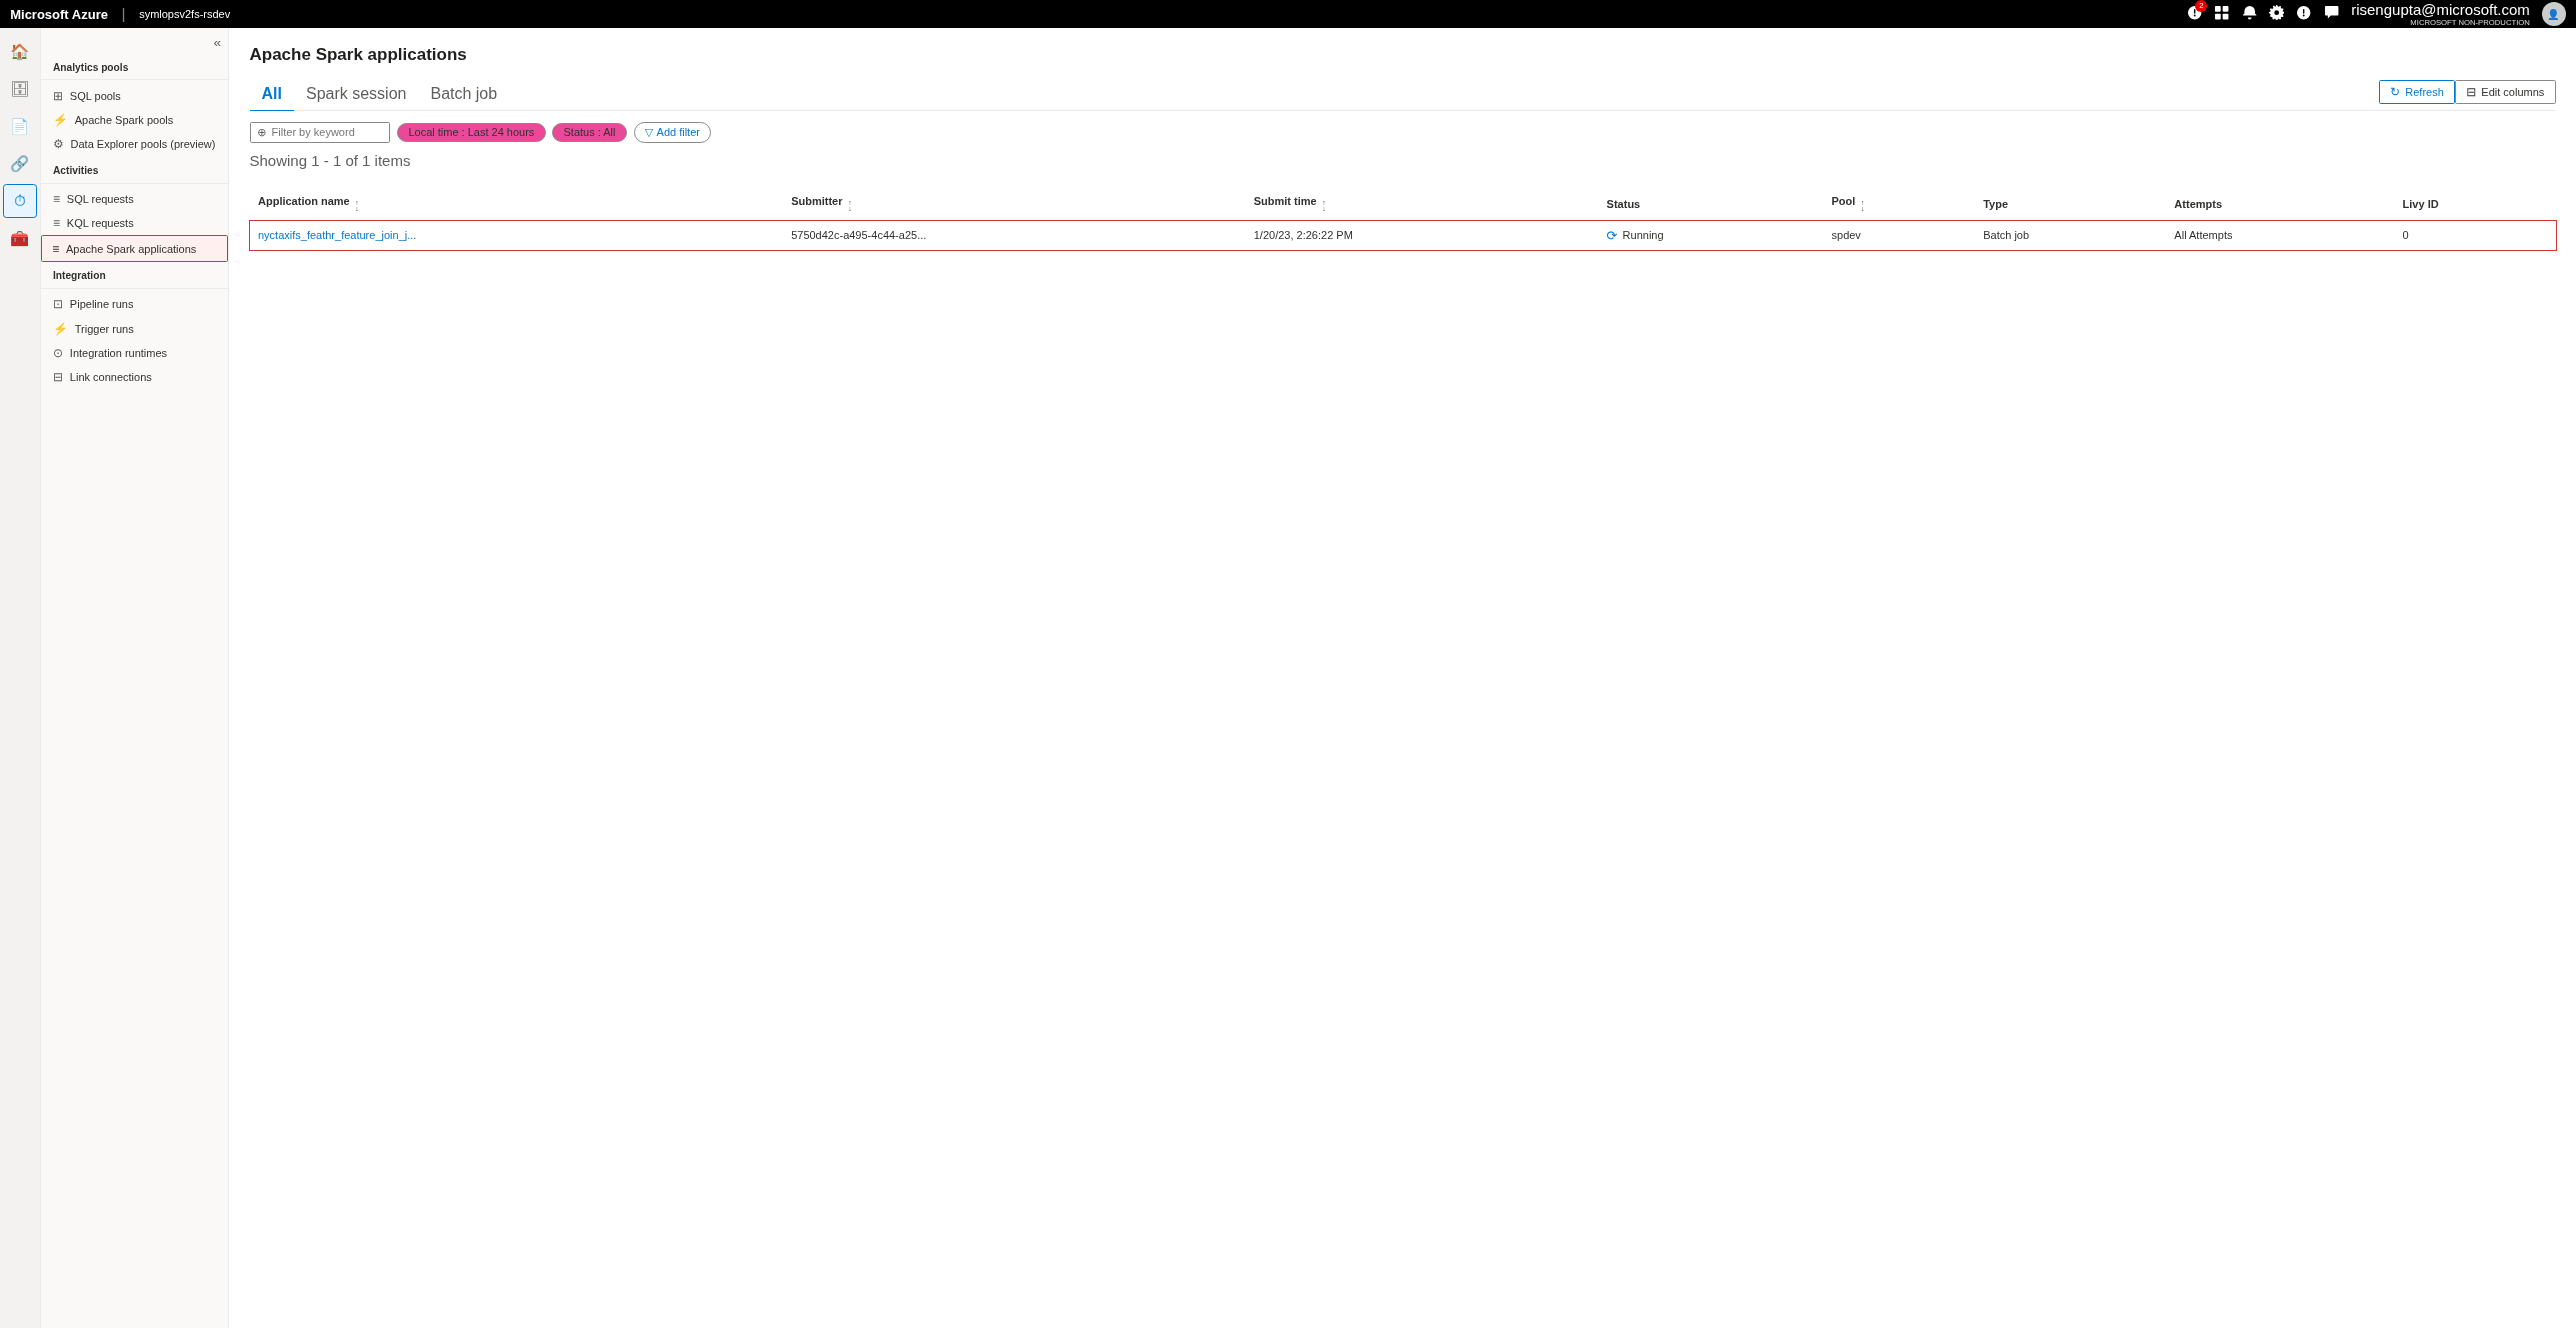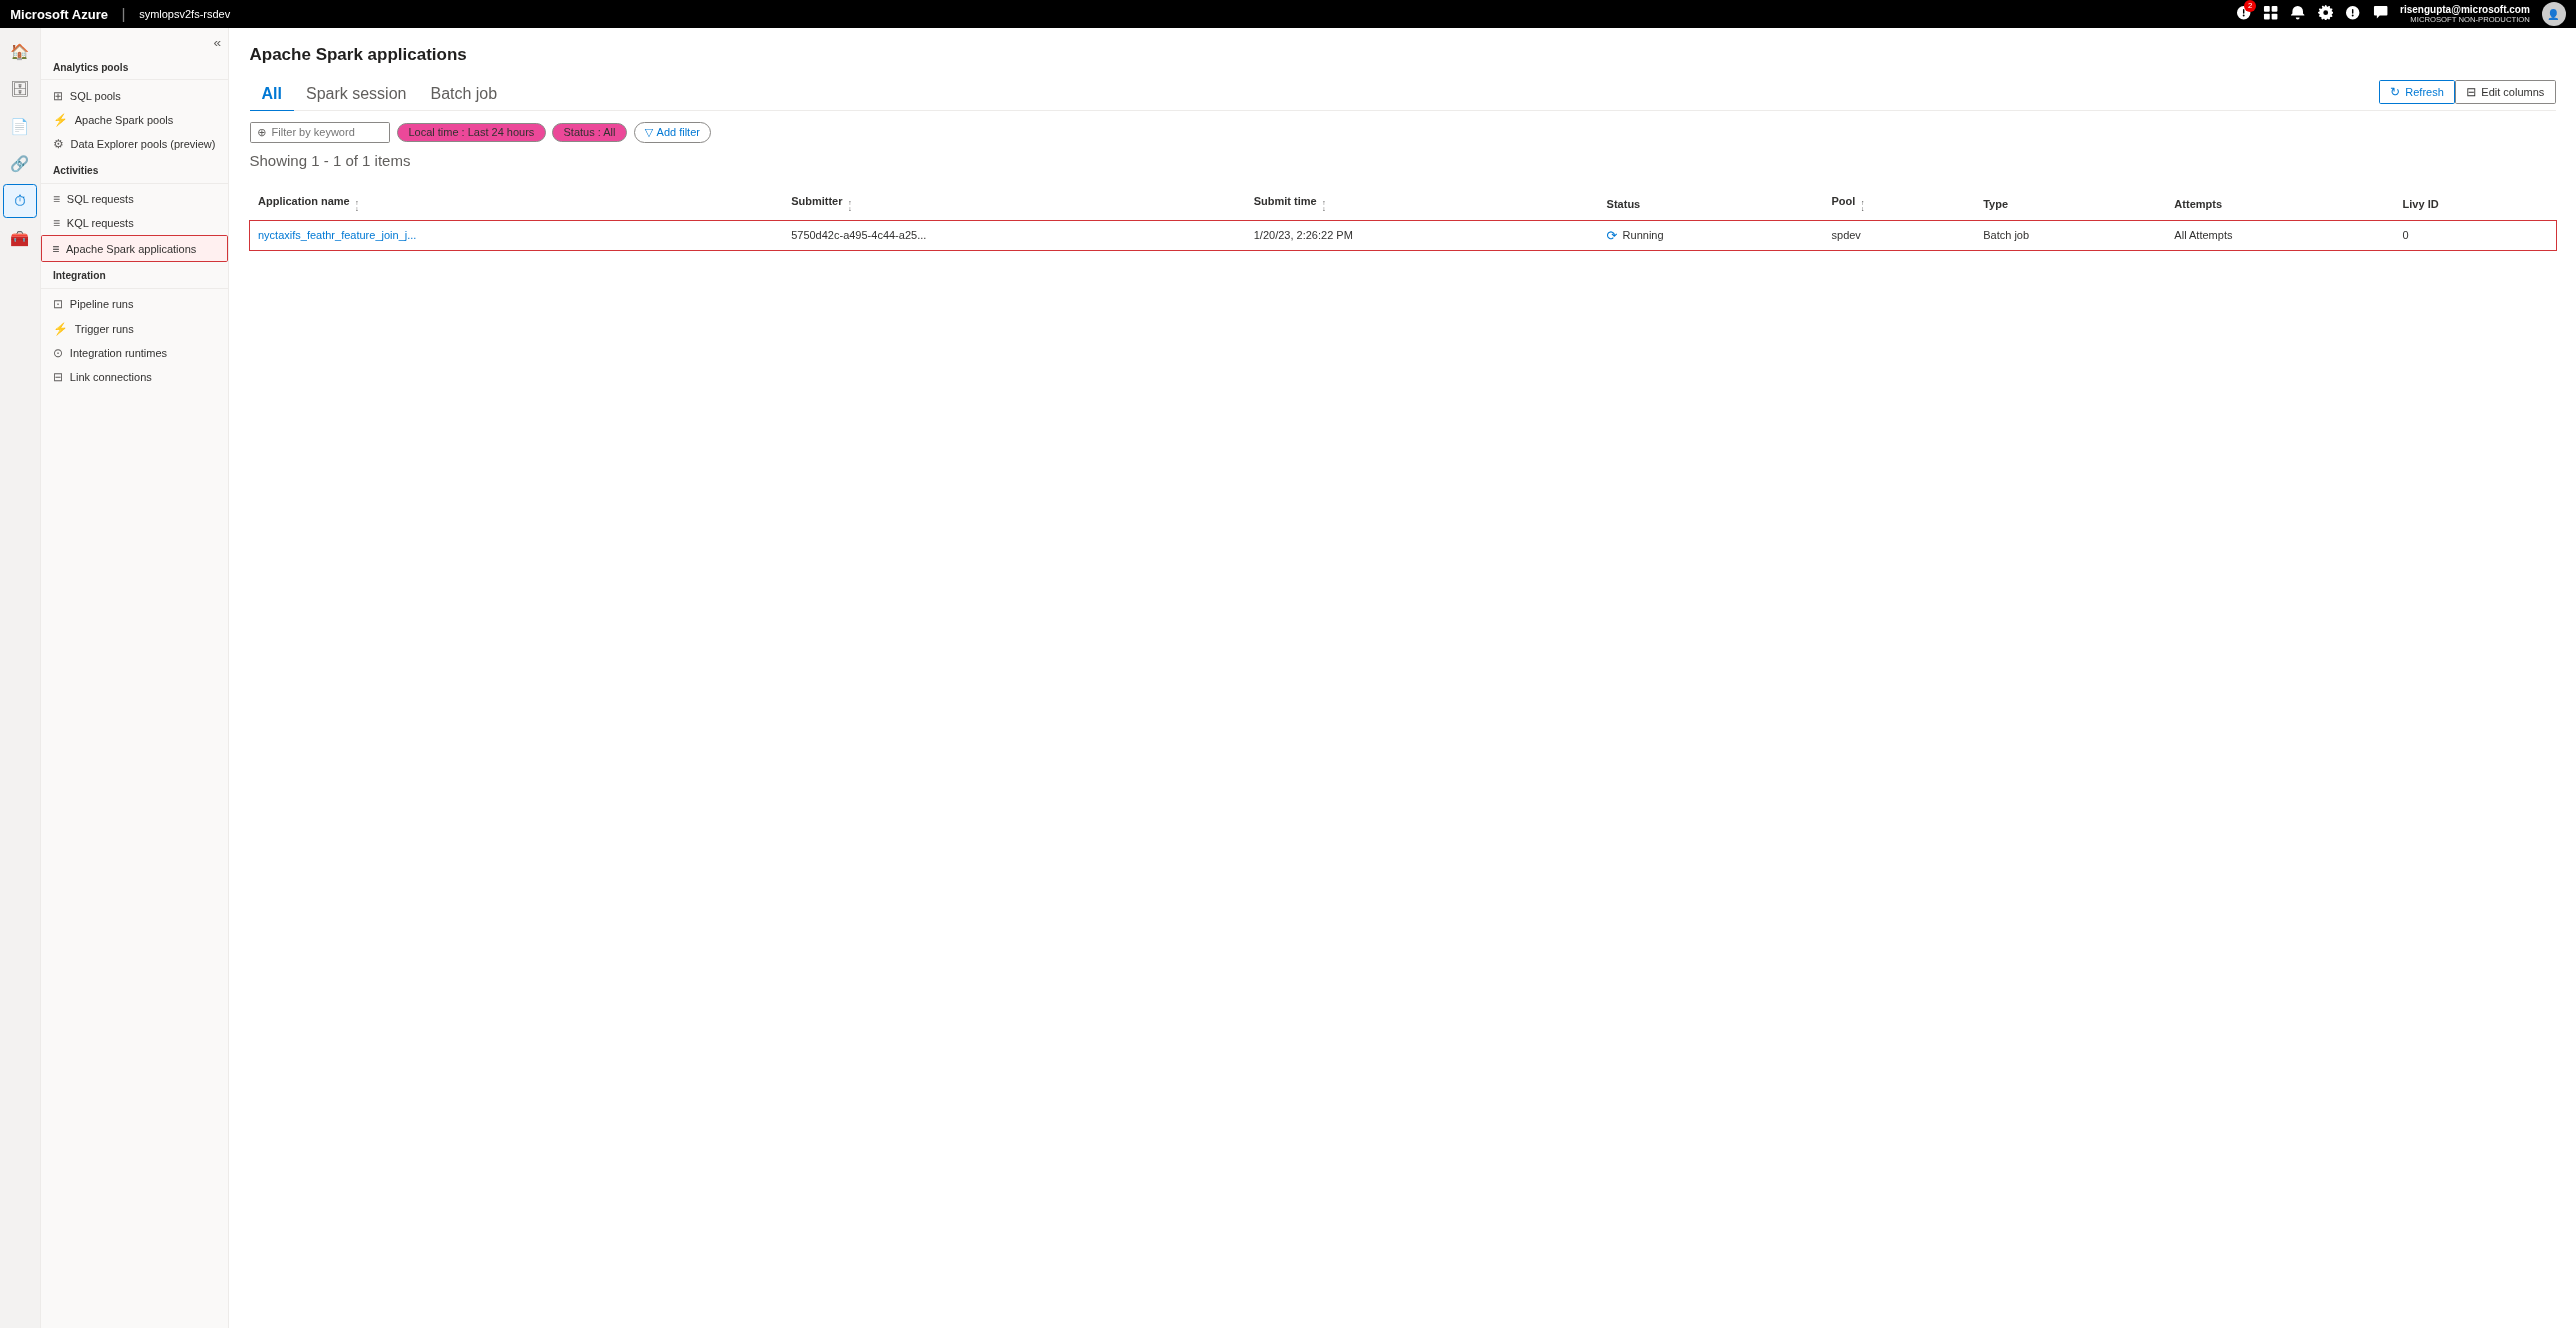--- a/index.html
+++ b/index.html
@@ -17,21 +17,21 @@
       justify-content: space-between;
     }
     .topbar-left { display: flex; align-items: center; gap: 8.5px; }
     .topbar-brand { font-size: 13px; font-weight: 600; color: white; }
     .topbar-divider { color: rgba(255,255,255,0.5); font-size: 15.4px; margin: 0 5.1px; }
     .topbar-workspace { font-size: 11px; color: white; }
     .topbar-right { display: flex; align-items: center; gap: 12px; }
     .topbar-icon { color: white; font-size: 13.7px; cursor: pointer; position: relative; }
     .badge { position: absolute; top: -5.1px; right: -5.1px; background: #e00; color: white; border-radius: 50%; width: 12px; height: 12px; font-size: 7.7px; display: flex; align-items: center; justify-content: center; }
     .topbar-user { display: flex; flex-direction: column; align-items: flex-end; }
-    .user-name { font-size: 10px; font-weight: 700; }
+    .user-name { font-size: 15px; font-weight: 400; }
     .user-subtitle { font-size: 7.7px; text-transform: uppercase; opacity: 0.85; }
     .avatar { width: 24px; height: 24px; border-radius: 50%; background: #ccc; display: flex; align-items: center; justify-content: center; font-size: 10.2px; color: #555; overflow: hidden; }
 
     
     .layout { display: flex; flex: 1; overflow: hidden; }
 
     
     .icon-sidebar {
       width: 41px;
       background: #f3f2f1;

